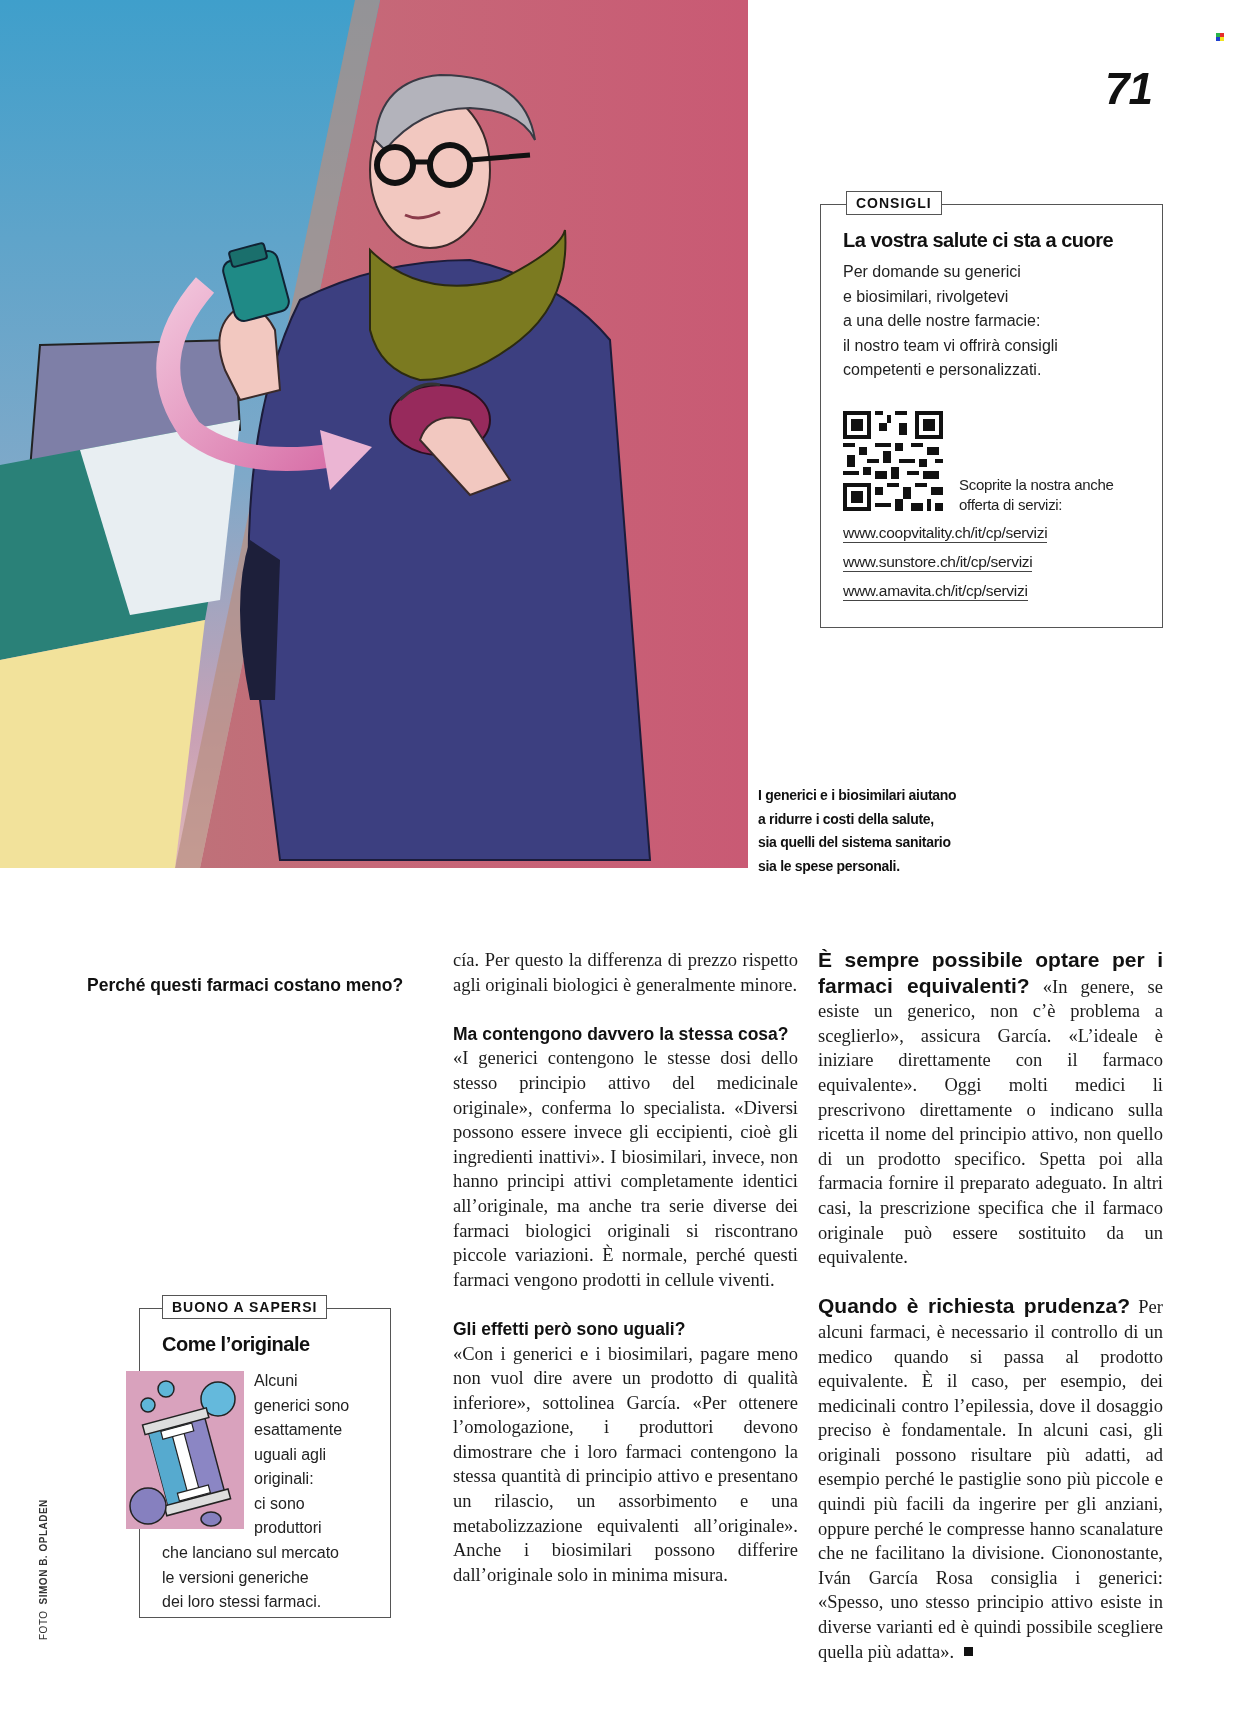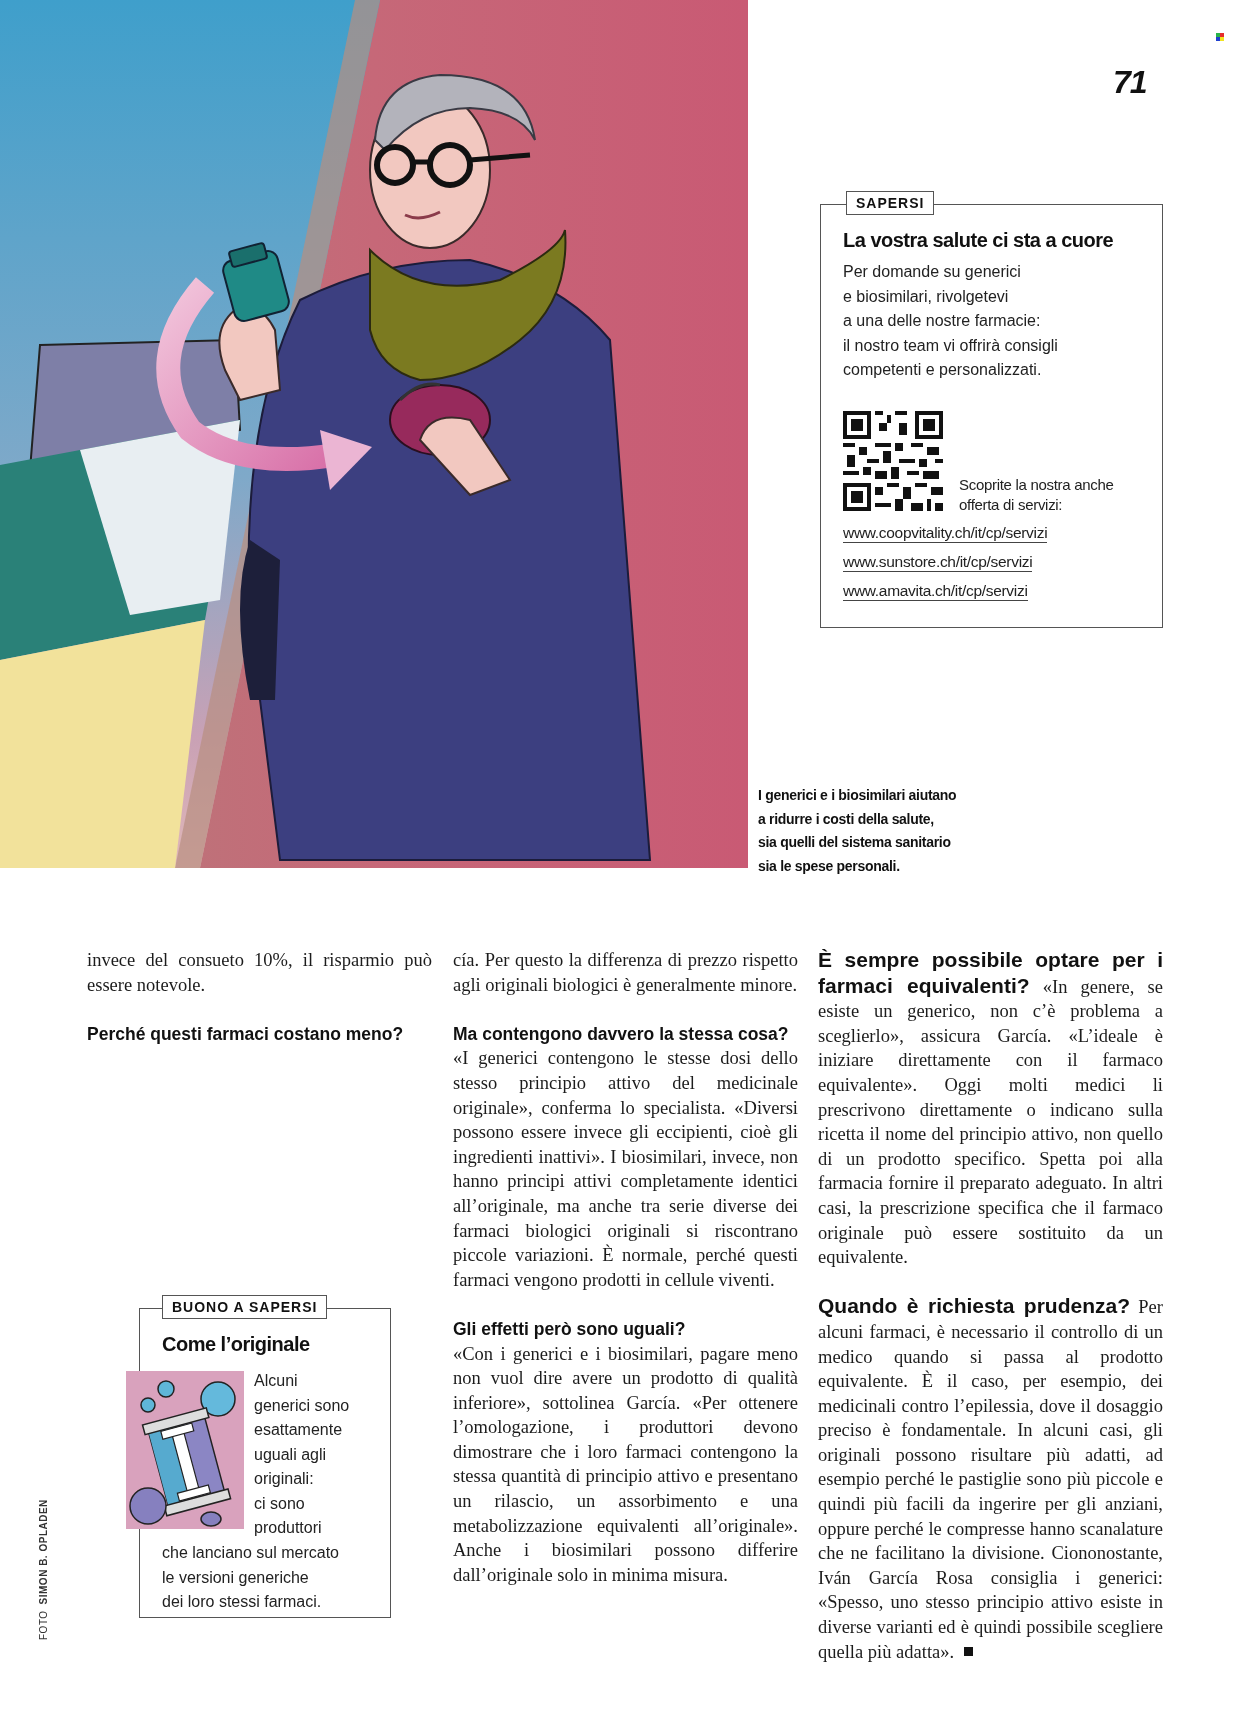--- a/index.html
+++ b/index.html
@@ -5,21 +5,21 @@
     html, body { margin: 0; padding: 0; background: #ffffff; }
     body { width: 1250px; height: 1727px; position: relative; overflow: hidden; font-family: "Liberation Serif", serif; color: #1a1a1a; }
 
     
     .illustration { position: absolute; left: 0; top: 0; width: 748px; height: 868px; overflow: hidden; }
     .illustration svg { display: block; }
 
     .crop-marks { position: absolute; left: 1216px; top: 33px; width: 8px; height: 8px; }
     .crop-marks span { position: absolute; width: 4px; height: 4px; }
 
-    .page-number { position: absolute; left: 1105px; top: 64px; font-family: "Liberation Sans", sans-serif; font-weight: bold; font-size: 32px; letter-spacing: -1px; color: #111; font-style: italic; margin-left: 8px; }
+    .page-number { position: absolute; left: 1105px; top: 64px; font-family: "Liberation Sans", sans-serif; font-weight: bold; font-size: 44px; letter-spacing: -1px; color: #111; font-style: italic; }
 
     
     .box { position: absolute; border: 1.5px solid #555; background: #fff; }
     .box-tag { position: absolute; background: #fff; border: 1.5px solid #555; font-family: "Liberation Sans", sans-serif; font-weight: bold; letter-spacing: 1px; font-size: 14px; padding: 3px 9px; color: #111; }
     .box-title { font-family: "Liberation Sans", sans-serif; font-weight: bold; font-size: 20px; letter-spacing: -0.5px; color: #111; }
     .box-text { font-family: "Liberation Sans", sans-serif; font-size: 16px; line-height: 24.5px; color: #222; }
 
     
     .consigli { left: 820px; top: 204px; width: 341px; height: 422px; }
     .consigli .box-tag { left: 25px; top: -14px; }
@@ -115,21 +115,21 @@
 <div class="crop-marks">
   <span style="left:0;top:0;background:#2ab34a;"></span>
   <span style="left:4px;top:0;background:#e52b2b;"></span>
   <span style="left:0;top:4px;background:#1f3fcf;"></span>
   <span style="left:4px;top:4px;background:#f2e41f;"></span>
 </div>
 
 <div class="page-number">71</div>
 
 <div class="box consigli">
-  <div class="box-tag">SAPERSI</div>
+  <div class="box-tag">CONSIGLI</div>
   <div class="box-title">La vostra salute ci sta a cuore</div>
   <div class="box-text">
     <div>Per domande su generici</div>
     <div>e biosimilari, rivolgetevi</div>
     <div>a una delle nostre farmacie:</div>
     <div>il nostro team vi offrirà consigli</div>
     <div>competenti e personalizzati.</div>
   </div>
   <svg class="qr" viewBox="0 0 25 25" shape-rendering="crispEdges">
     <rect width="25" height="25" fill="#fff"></rect>
@@ -190,21 +190,20 @@
 </div>
 
 <div class="caption">
   <div>I generici e i biosimilari aiutano</div>
   <div>a ridurre i costi della salute,</div>
   <div>sia quelli del sistema sanitario</div>
   <div>sia le spese personali.</div>
 </div>
 
 <div class="col col1">
-  <p>invece del consueto 10%, il risparmio può essere notevole.</p>
   <div class="gap"></div>
   <h3>Perché questi farmaci costano meno?</h3>
 </div>
 
 <div class="col col2">
   <p>cía. Per questo la differenza di prezzo rispetto agli originali biologici è generalmente minore.</p>
   <div class="gap"></div>
   <h3>Ma contengono davvero la stessa cosa?</h3>
   <p>«I generici contengono le stesse dosi dello stesso principio attivo del medicinale originale», conferma lo specialista. «Diversi possono essere invece gli eccipienti, cioè gli ingredienti inattivi». I biosimilari, invece, non hanno principi attivi completamente identici all’originale, ma anche tra serie diverse dei farmaci biologici originali si riscontrano piccole variazioni. È normale, perché questi farmaci vengono prodotti in cellule viventi.</p>
   <div class="gap"></div>

